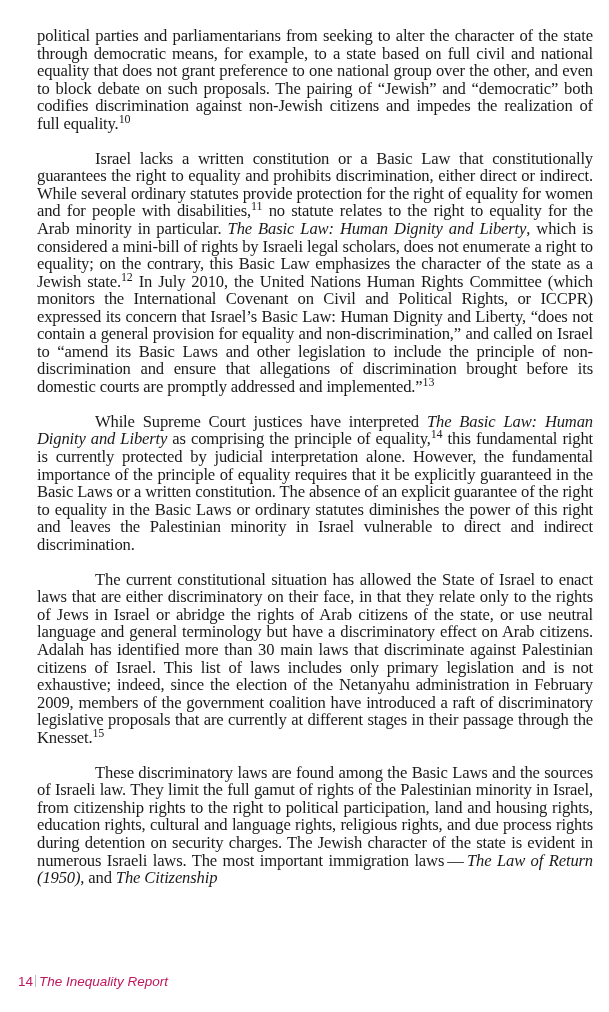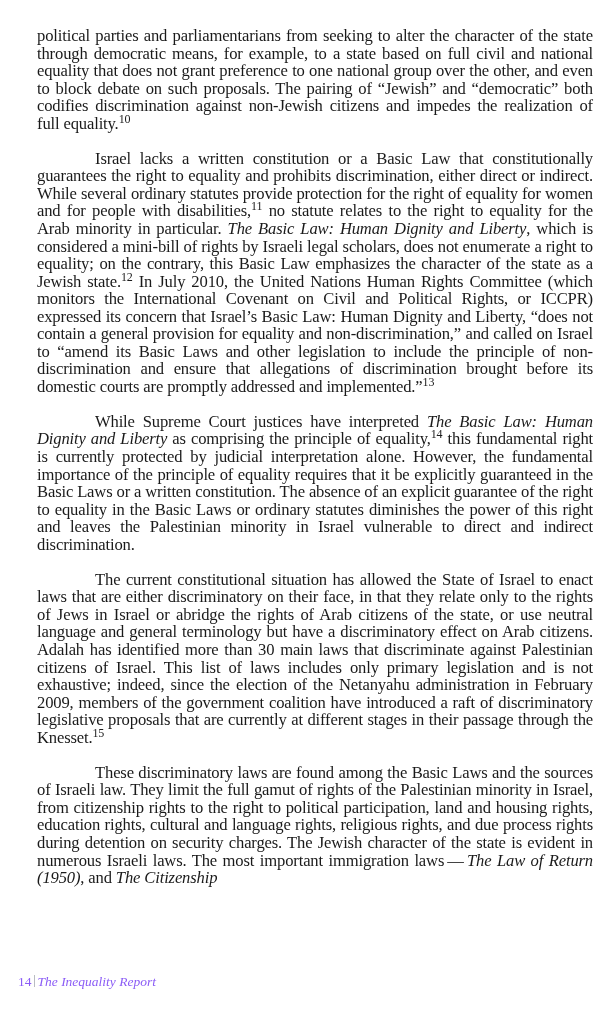--- a/index.html
+++ b/index.html
@@ -10,22 +10,22 @@
     font-size:16.6px; line-height:17.55px; color:#1a1a1a;
     letter-spacing:-0.15px;
   }
   .para { margin:0; text-align:justify; }
   .para.indent { text-indent:58px; }
   .gap { height:17.5px; }
   sup { font-size:12px; line-height:0; vertical-align:6px; }
   i { }
   .footer {
     position:absolute; left:18px; top:974px;
-    font-family:Liberation Serif, serif;
-    font-size:13.5px; color:#8b5cf6;
+    font-family:Liberation Sans, sans-serif;
+    font-size:13.5px; color:#be185d;
   }
   .footer .num { font-weight:normal; }
   .footer .sep { display:inline-block; width:1px; height:12px; background:#b9bcc2; margin:0 3px 0 2px; vertical-align:-1px; }
   .footer .title { font-style:italic; }
 </style>
 </head>
 <body>
 
 <div class="page">
   <p class="para"><span>political parties and parliamentarians from seeking to alter the character of the state through democratic means, for example, to a state based on full civil and national equality that does not grant preference to one national group over the other, and even to block debate on such proposals. The pairing of “Jewish” and “democratic” both codifies discrimination against non-Jewish citizens and impedes the realization of full equality.</span><sup>10</sup></p>

